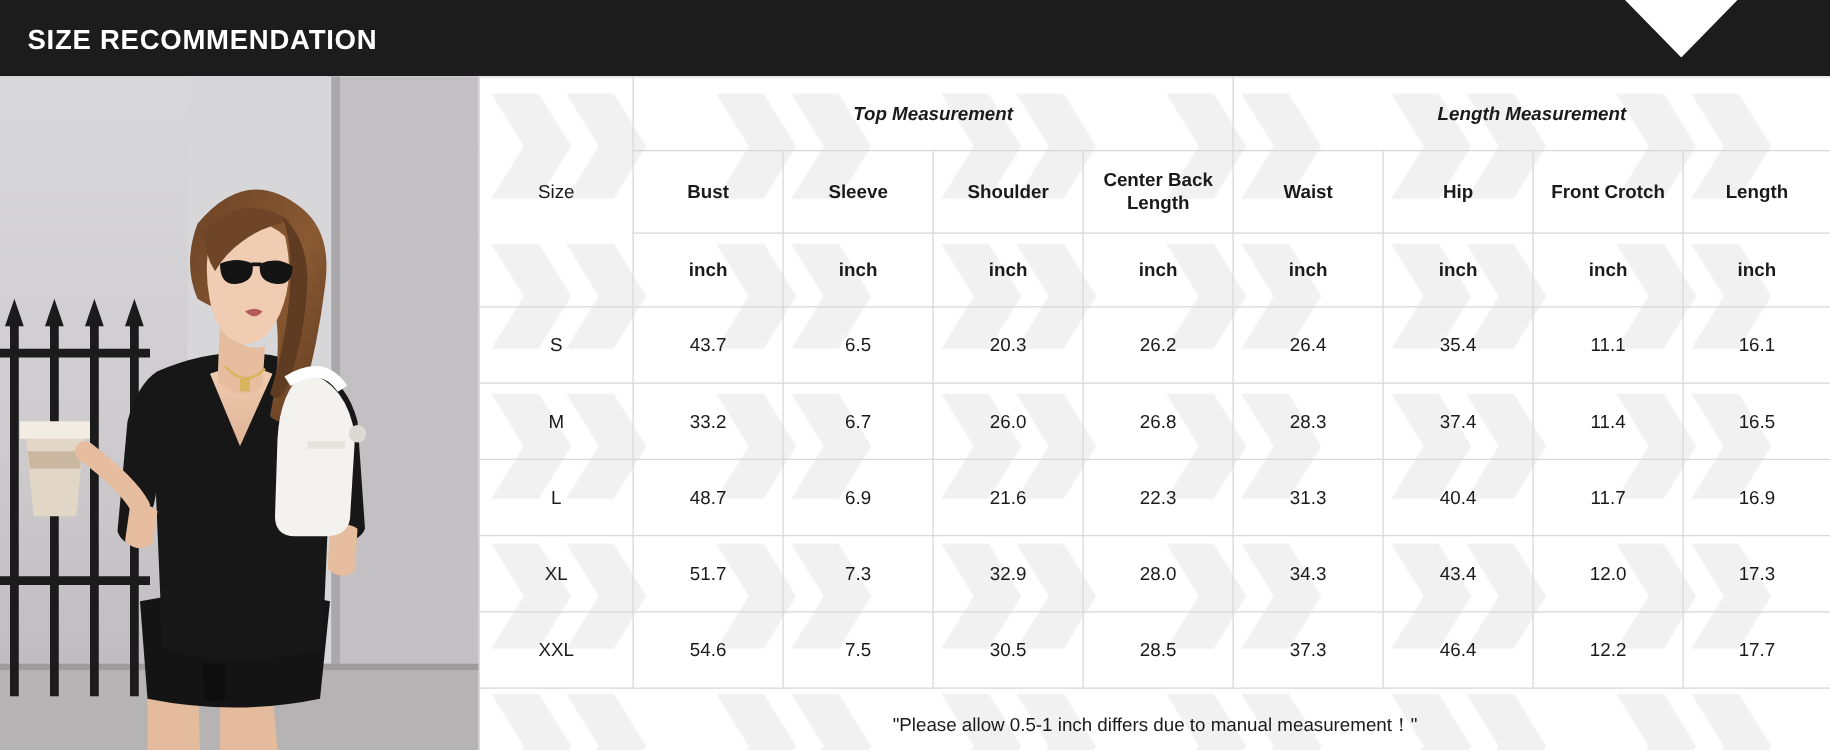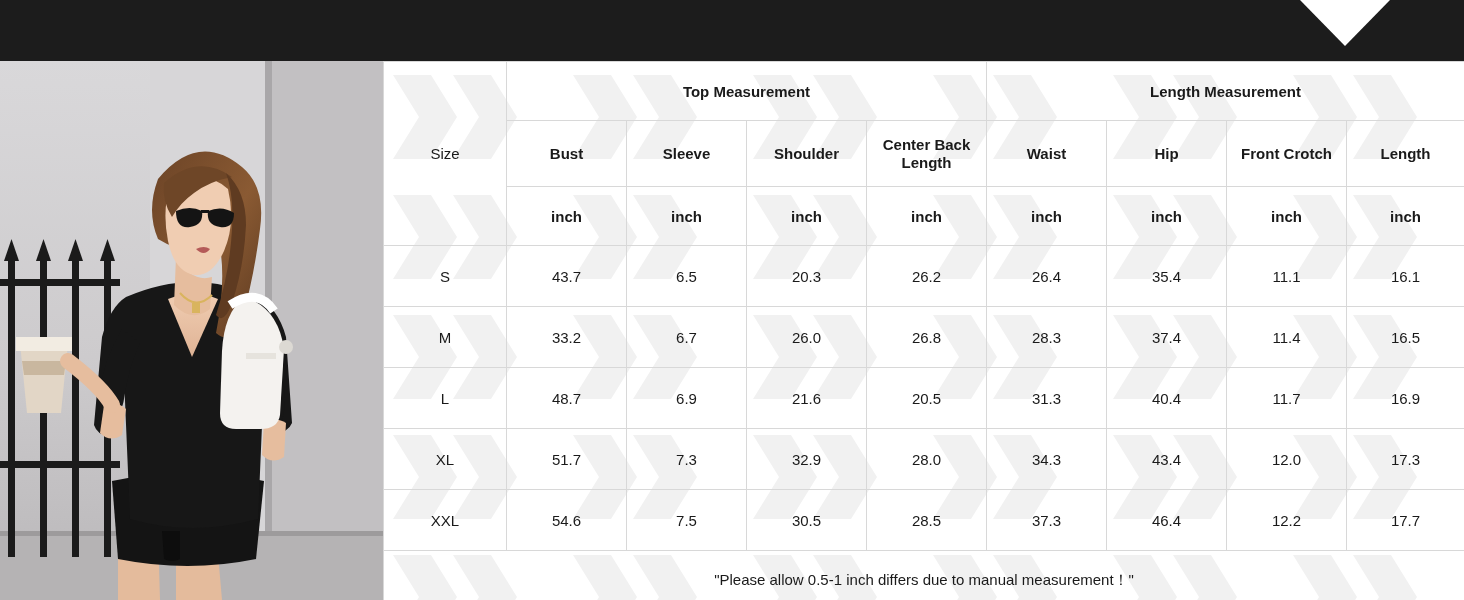--- a/index.html
+++ b/index.html
@@ -89,20 +89,21 @@
     text-align: center;
     vertical-align: middle;
     font-size: 15px;
     color: #1a1a1a;
     background: transparent;
   }
   th.group-head {
     font-weight: bold;
     font-size: 16.5px;
     height: 56px;
+    font-style: italic;
   }
   th.col-head {
     font-weight: bold;
     font-size: 15.5px;
     height: 63px;
     line-height: 1.2;
   }
   td.unit {
     font-weight: bold;
     font-size: 15.5px;
@@ -124,20 +125,21 @@
   }
   
   table.size-table tr > *:first-child { border-left: 1px solid #d8d8d8; }
 </style>
 </head>
 <body>
 
 <div class="page">
 
   <div class="header">
+    <div class="header-title">SIZE RECOMMENDATION</div>
     <div class="header-chevron">
       <svg width="90" height="46" viewBox="0 0 90 46">
         <polygon points="0,0 90,0 45,46" fill="#ffffff"></polygon>
       </svg>
     </div>
   </div>
 
   <div class="photo">
     <svg width="383" height="539" viewBox="0 0 383 539" role="img">
       <defs>
@@ -303,21 +305,21 @@
           <td class="val">28.3</td>
           <td class="val">37.4</td>
           <td class="val">11.4</td>
           <td class="val">16.5</td>
         </tr>
         <tr>
           <td class="sizecell">L</td>
           <td class="val">48.7</td>
           <td class="val">6.9</td>
           <td class="val">21.6</td>
-          <td class="val">20.5</td>
+          <td class="val">22.3</td>
           <td class="val">31.3</td>
           <td class="val">40.4</td>
           <td class="val">11.7</td>
           <td class="val">16.9</td>
         </tr>
         <tr>
           <td class="sizecell">XL</td>
           <td class="val">51.7</td>
           <td class="val">7.3</td>
           <td class="val">32.9</td>

